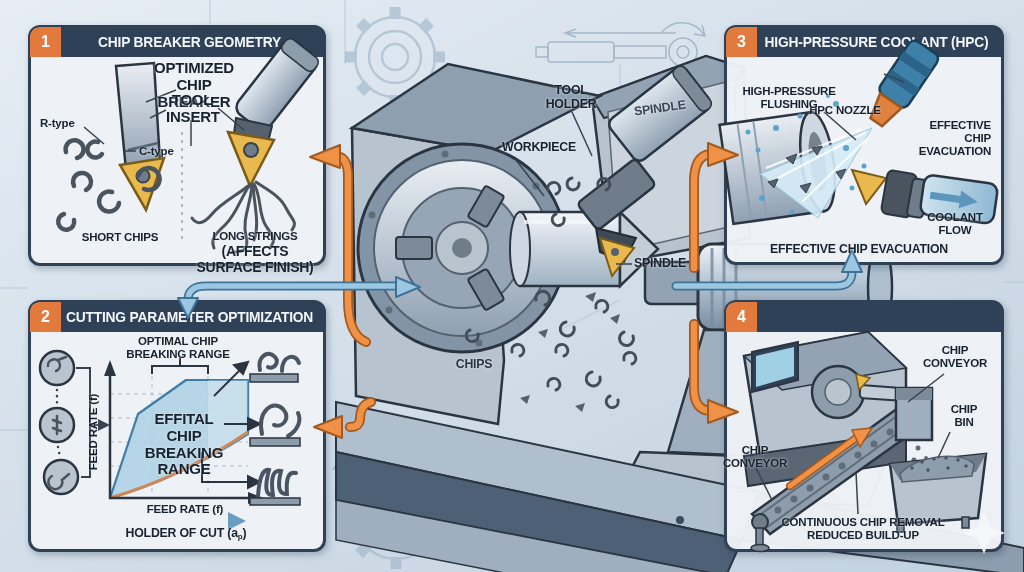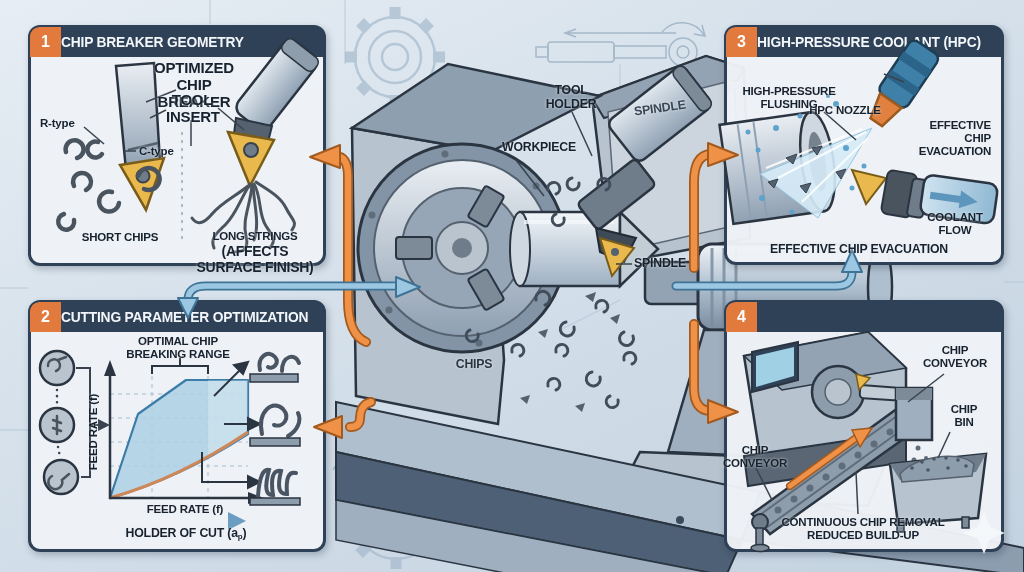--- a/index.html
+++ b/index.html
@@ -6,21 +6,21 @@
   .stage{position:relative;width:1024px;height:572px;overflow:hidden;
     background:linear-gradient(155deg,#e6edf4 0%,#d6e1eb 40%,#c3d2e0 100%);
     font-family:"Liberation Sans",sans-serif;}
   .layer{position:absolute;left:0;top:0;width:1024px;height:572px;}
   .panel{position:absolute;background:rgba(238,242,246,.97);border:3px solid #2e4156;
     border-radius:12px;box-shadow:2px 3px 7px rgba(25,40,58,.28);box-sizing:border-box;}
   .phead{position:absolute;top:-1px;left:-1px;right:-1px;height:30px;background:#2e4156;
     border-radius:9px 9px 0 0;display:flex;align-items:center;overflow:hidden;}
   .badge{width:31px;height:30px;background:#e2793d;color:#fff;font-weight:bold;font-size:16px;
     display:flex;align-items:center;justify-content:center;border-radius:9px 0 0 0;flex:0 0 31px;}
-  .ptitle{flex:1;color:#f3f6fa;font-weight:bold;font-size:13.8px;
+  .ptitle{flex:1;text-align:center;color:#f3f6fa;font-weight:bold;font-size:13.8px;
     letter-spacing:-.2px;padding-right:6px;white-space:nowrap;}
   .lbl{position:absolute;color:#18222e;font-weight:bold;font-size:15px;line-height:1.12;
     text-align:center;white-space:pre-line;letter-spacing:-.2px;text-shadow:0 0 3px rgba(235,242,248,.8);}
   .md{font-size:11.5px;} .big{font-size:12.3px;} .sm{font-size:14px;letter-spacing:-.3px;}
   .tl{text-align:left;}
   .vert{transform:rotate(-90deg);transform-origin:55px 8px;width:110px;height:16px;}
   .sub{font-size:8px;vertical-align:-2px;}
 </style>
 </head>
 <body>
@@ -505,20 +505,23 @@
   <div class="lbl" style="left:166px;top:92px;width:52px;">TOOL
 INSERT</div>
   <div class="lbl md tl" style="left:40px;top:117px;width:48px;">R-type</div>
   <div class="lbl md tl" style="left:139px;top:145px;width:50px;">C-type</div>
   <div class="lbl md" style="left:70px;top:231px;width:100px;">SHORT CHIPS</div>
   <div class="lbl md" style="left:198px;top:230px;width:114px;">LONG STRINGS</div>
   <div class="lbl sm" style="left:190px;top:244px;width:130px;">(AFFECTS SURFACE FINISH)</div>
 
   <div class="lbl md" style="left:118px;top:335px;width:120px;">OPTIMAL CHIP
 BREAKING RANGE</div>
+  <div class="lbl" style="left:141px;top:411px;width:86px;">EFFITAL CHIP
+BREAKING
+RANGE</div>
   <div class="lbl md vert" style="left:40px;top:424px;">FEED RATE (f)</div>
   <div class="lbl md" style="left:132px;top:503px;width:106px;">FEED RATE (f)</div>
   <div class="lbl big" style="left:114px;top:527px;width:144px;"><span>HOLDER OF CUT (a</span><span class="sub">p</span><span>)</span></div>
 
   <div class="lbl md" style="left:798px;top:65px;width:94px;margin-top:39px;">HPC NOZZLE</div>
   <div class="lbl md" style="left:740px;top:85px;width:98px;">HIGH-PRESSURE
 FLUSHING</div>
   <div class="lbl md" style="left:903px;top:119px;width:88px;text-align:right;">EFFECTIVE
 CHIP
 EVACUATION</div>

